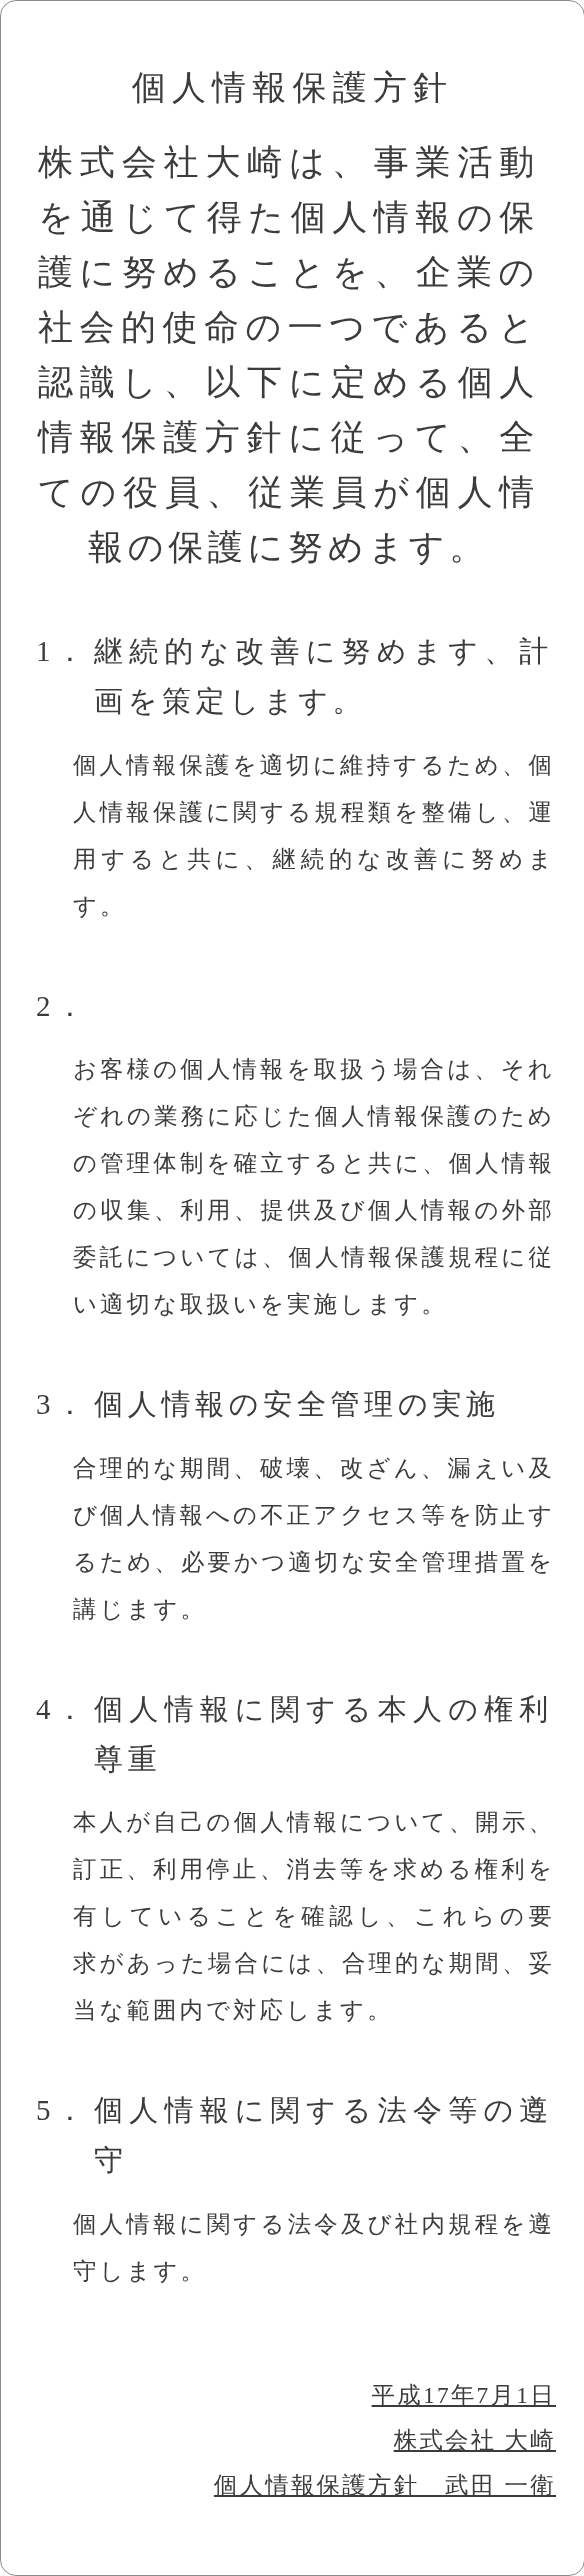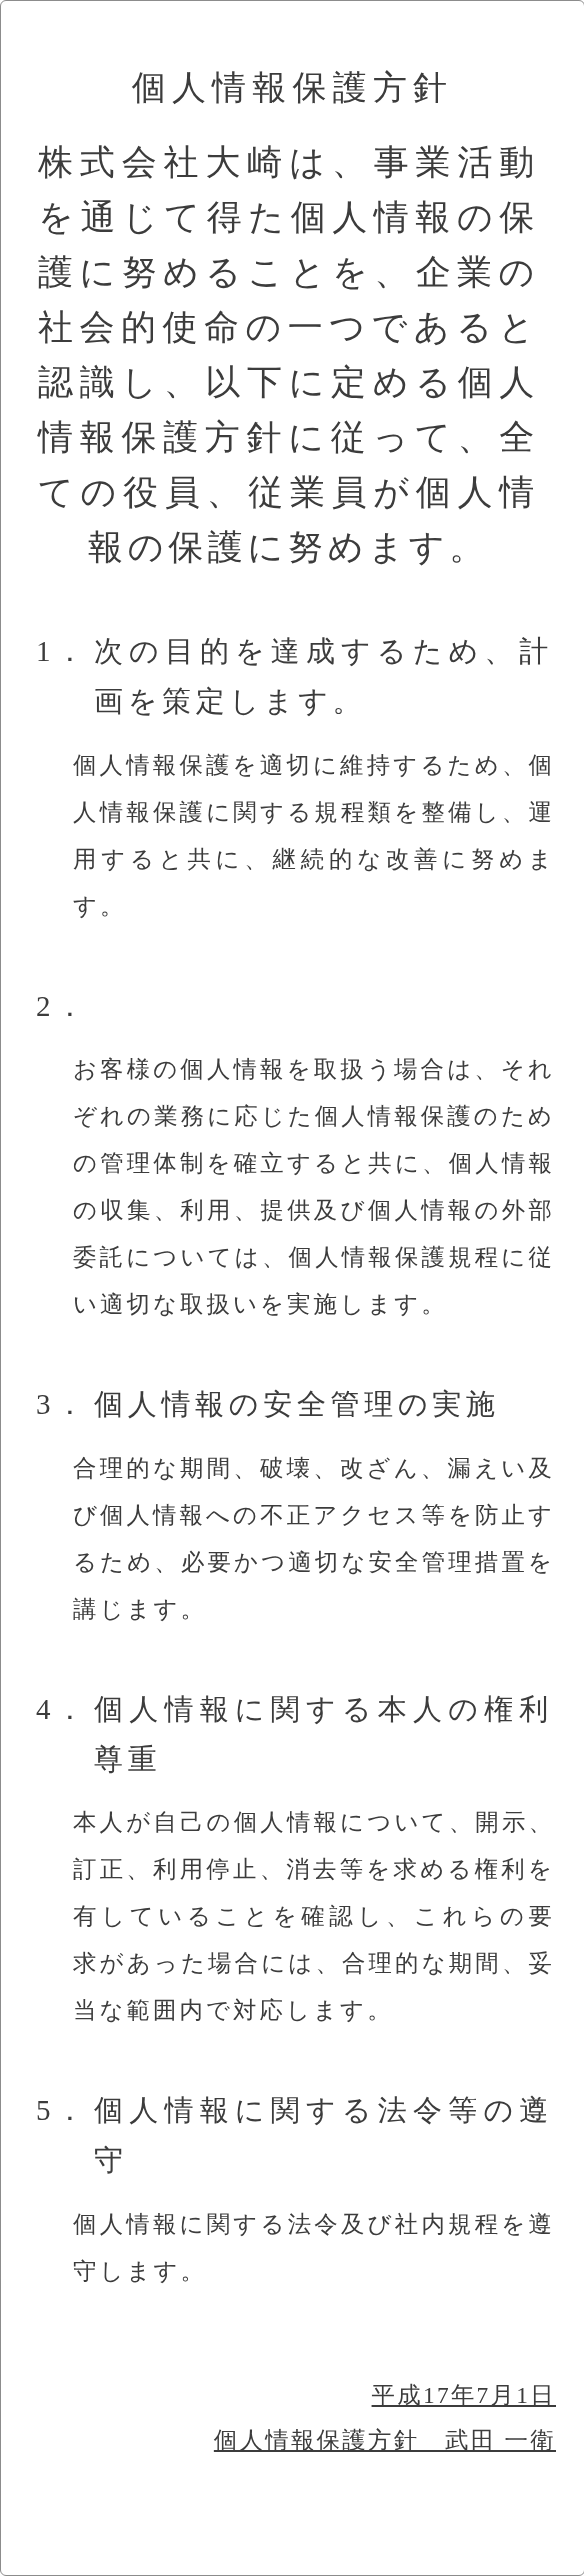--- a/index.html
+++ b/index.html
@@ -8,21 +8,21 @@
     background: #ffffff;
   }
   .page {
     position: relative;
     width: 585px;
     height: 2576px;
     box-sizing: border-box;
     margin: 0;
     background: #ffffff;
     border: 1.6px solid #8c8c8c;
-    border-radius: 6px;
+    border-radius: 16px;
     overflow: hidden;
     font-family: "Liberation Serif", "DejaVu Serif", serif;
     color: #3c3c3c;
     line-break: strict;
   }
   .doc-title {
     margin: 67px 23.4px 0 23.4px;
     font-size: 34px;
     line-height: 39px;
     letter-spacing: 6.2px;
@@ -79,21 +79,21 @@
 
 <div class="page">
 
   <h1 class="doc-title">個人情報保護方針</h1>
 
   <p class="intro">株式会社大崎は、事業活動を通じて得た個人情報の保護に努めることを、企業の社会的使命の一つであると認識し、以下に定める個人情報保護方針に従って、全ての役員、従業員が個人情報の保護に努めます。</p>
 
   <div class="section">
     <div class="section-heading">
       <span class="section-number">1．</span>
-      <span class="section-heading-text">次の目的を達成するため、計画を策定します。</span>
+      <span class="section-heading-text">継続的な改善に努めます、計画を策定します。</span>
     </div>
     <p class="section-body">個人情報保護を適切に維持するため、個人情報保護に関する規程類を整備し、運用すると共に、継続的な改善に努めます。</p>
   </div>
 
   <div class="section">
     <div class="section-heading">
       <span class="section-number">2．</span>
     </div>
     <p class="section-body">お客様の個人情報を取扱う場合は、それぞれの業務に応じた個人情報保護のための管理体制を確立すると共に、個人情報の収集、利用、提供及び個人情報の外部委託については、個人情報保護規程に従い適切な取扱いを実施します。</p>
   </div>
@@ -117,17 +117,18 @@
   <div class="section">
     <div class="section-heading">
       <span class="section-number">5．</span>
       <span class="section-heading-text">個人情報に関する法令等の遵守</span>
     </div>
     <p class="section-body">個人情報に関する法令及び社内規程を遵守します。</p>
   </div>
 
   <div class="footer">
     <div>平成17年7月1日</div>
+    <div>株式会社 大崎</div>
     <div>個人情報保護方針　武田 一衛</div>
   </div>
 
 </div>
 
 
 </body></html>

